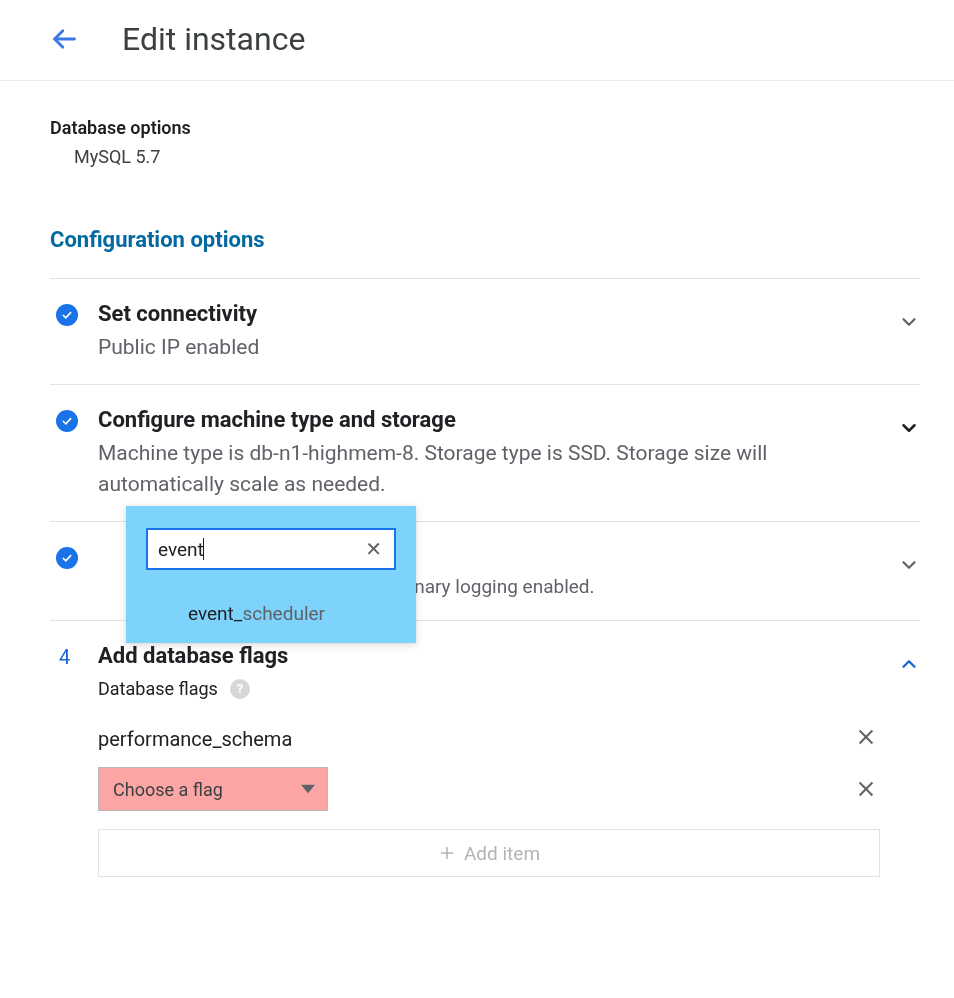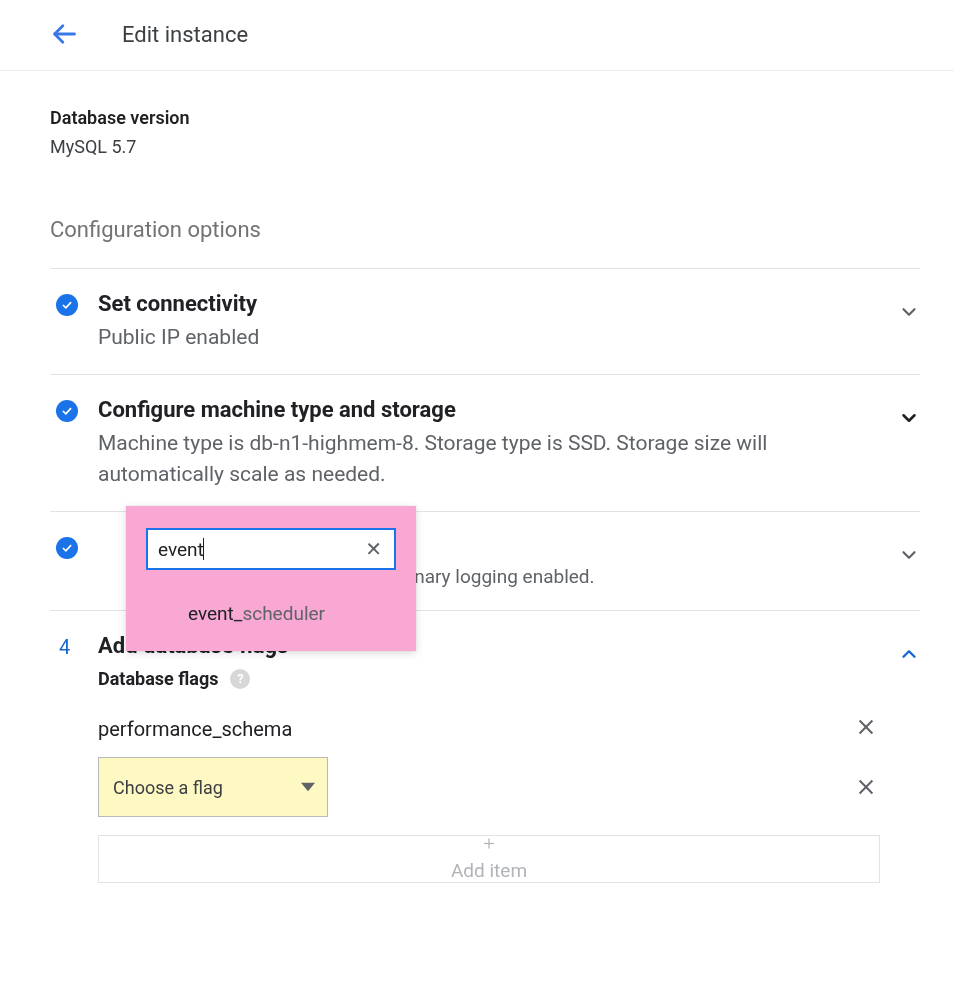--- a/index.html
+++ b/index.html
@@ -17,42 +17,43 @@
       padding: 20px 40px 22px 50px;
       border-bottom: 1px solid #eceded;
     }
     .back-arrow {
       width: 28px; height: 28px;
       color: #3b78e7;
       cursor: pointer;
       margin-right: 44px;
     }
     .page-title {
-      font-size: 22px;
+      font-size: 32px;
       font-weight: 400;
       color: #3c4043;
     }
     
     .content {
       padding: 36px 34px 0 50px;
     }
     .section-label {
       font-size: 18px;
       font-weight: 600;
       color: #1f1f1f;
     }
     .section-value {
       font-size: 18px;
       color: #3c4043;
       margin-top: 8px;
+      margin-left: 24px;
     }
     .config-heading {
       font-size: 22px;
-      font-weight: 400;
-      color: #737373;
+      font-weight: 700;
+      color: #0369a1;
       margin-top: 60px;
       margin-bottom: 26px;
     }
     .panels { }
     .panel {
       border-top: 1px solid #e3e3e3;
       display: flex;
       align-items: flex-start;
       padding: 22px 0 22px 0;
       position: relative;
@@ -101,24 +102,23 @@
     .panel-toggle.dark { color:#202124; }
     .panel-toggle.blue { color:#1967d2; }
     .panel-toggle svg { width:22px; height:22px; }
 
     
     .ac-popup {
       position: absolute;
       left: 126px;
       top: 506px;
       width: 290px;
-      background:#f9a8d4;
+      background:#7dd3fc;
       box-shadow: 0 2px 8px rgba(0,0,0,0.15), 0 0 0 1px rgba(0,0,0,0.02);
       z-index: 50;
-      padding-bottom: 8px;
     }
     .ac-input-wrap {
       margin: 22px 20px 14px 20px;
       border: 2px solid #1a73e8;
       height: 42px;
       display:flex; align-items:center;
       padding: 0 8px 0 10px;
       background:#fff;
     }
     .ac-caret {
@@ -146,21 +146,21 @@
       white-space: nowrap;
     }
 
     
     .flags-header {
       display:flex; align-items:center;
       margin-top: 10px;
       margin-bottom: 16px;
     }
     .flags-header-label {
-      font-size:18px; font-weight:700; color:#202124;
+      font-size:18px; font-weight:400; color:#202124;
     }
     .help-badge {
       width:20px; height:20px; border-radius:50%;
       background:#d6d7d9; color:#fff;
       display:inline-flex; align-items:center; justify-content:center;
       font-size:13px; font-weight:700;
       margin-left:12px;
       cursor:pointer;
     }
     .flag-row {
@@ -173,60 +173,59 @@
       width:28px; height:28px;
       display:flex; align-items:center; justify-content:center;
     }
     .row-x svg { width:22px; height:22px; stroke:#5f6368; stroke-width:2.2; }
     .flag-select-row {
       display:flex; align-items:center; justify-content:space-between;
       margin-top: 8px;
     }
     .select-box {
       border:1px solid #b9b9b9;
-      background:#fef9c3;
-      height:60px; width:230px;
+      background:#fca5a5;
+      height:44px; width:230px;
       display:flex; align-items:center; justify-content:space-between;
       padding: 0 12px 0 14px;
       font-size:18px;
       color:#3c4043;
       cursor:pointer;
     }
     .select-box svg { width:14px; height:14px; fill:#5f6368; }
     .add-item-bar {
       margin-top: 18px;
       height: 48px;
       border:1px solid #e3e3e3;
       display:flex; align-items:center; justify-content:center;
       color:#b0b3b8;
       font-size:19px;
       cursor:pointer;
       gap:8px;
-      flex-direction:column;
     }
     .add-item-bar svg { width:18px; height:18px; stroke:#b0b3b8; stroke-width:2; }
 
     
     .rel-container { position: relative; }
   </style>
 </head>
 <body class="rel-container">
 
 <div class="header">
   <span class="back-arrow">
     <svg viewBox="0 0 24 24" fill="none" stroke="currentColor" stroke-width="2.4" stroke-linecap="round" stroke-linejoin="round">
       <line x1="21" y1="12" x2="4" y2="12"></line>
       <polyline points="11 5 4 12 11 19"></polyline>
     </svg>
   </span>
   <span class="page-title">Edit instance</span>
 </div>
 
 <div class="content">
-  <div class="section-label">Database version</div>
+  <div class="section-label">Database options</div>
   <div class="section-value">MySQL 5.7</div>
 
   <div class="config-heading">Configuration options</div>
 
   <div class="panels">
 
     <div class="panel">
       <div class="panel-indicator">
         <span class="check-badge">
           <svg viewBox="0 0 24 24">

